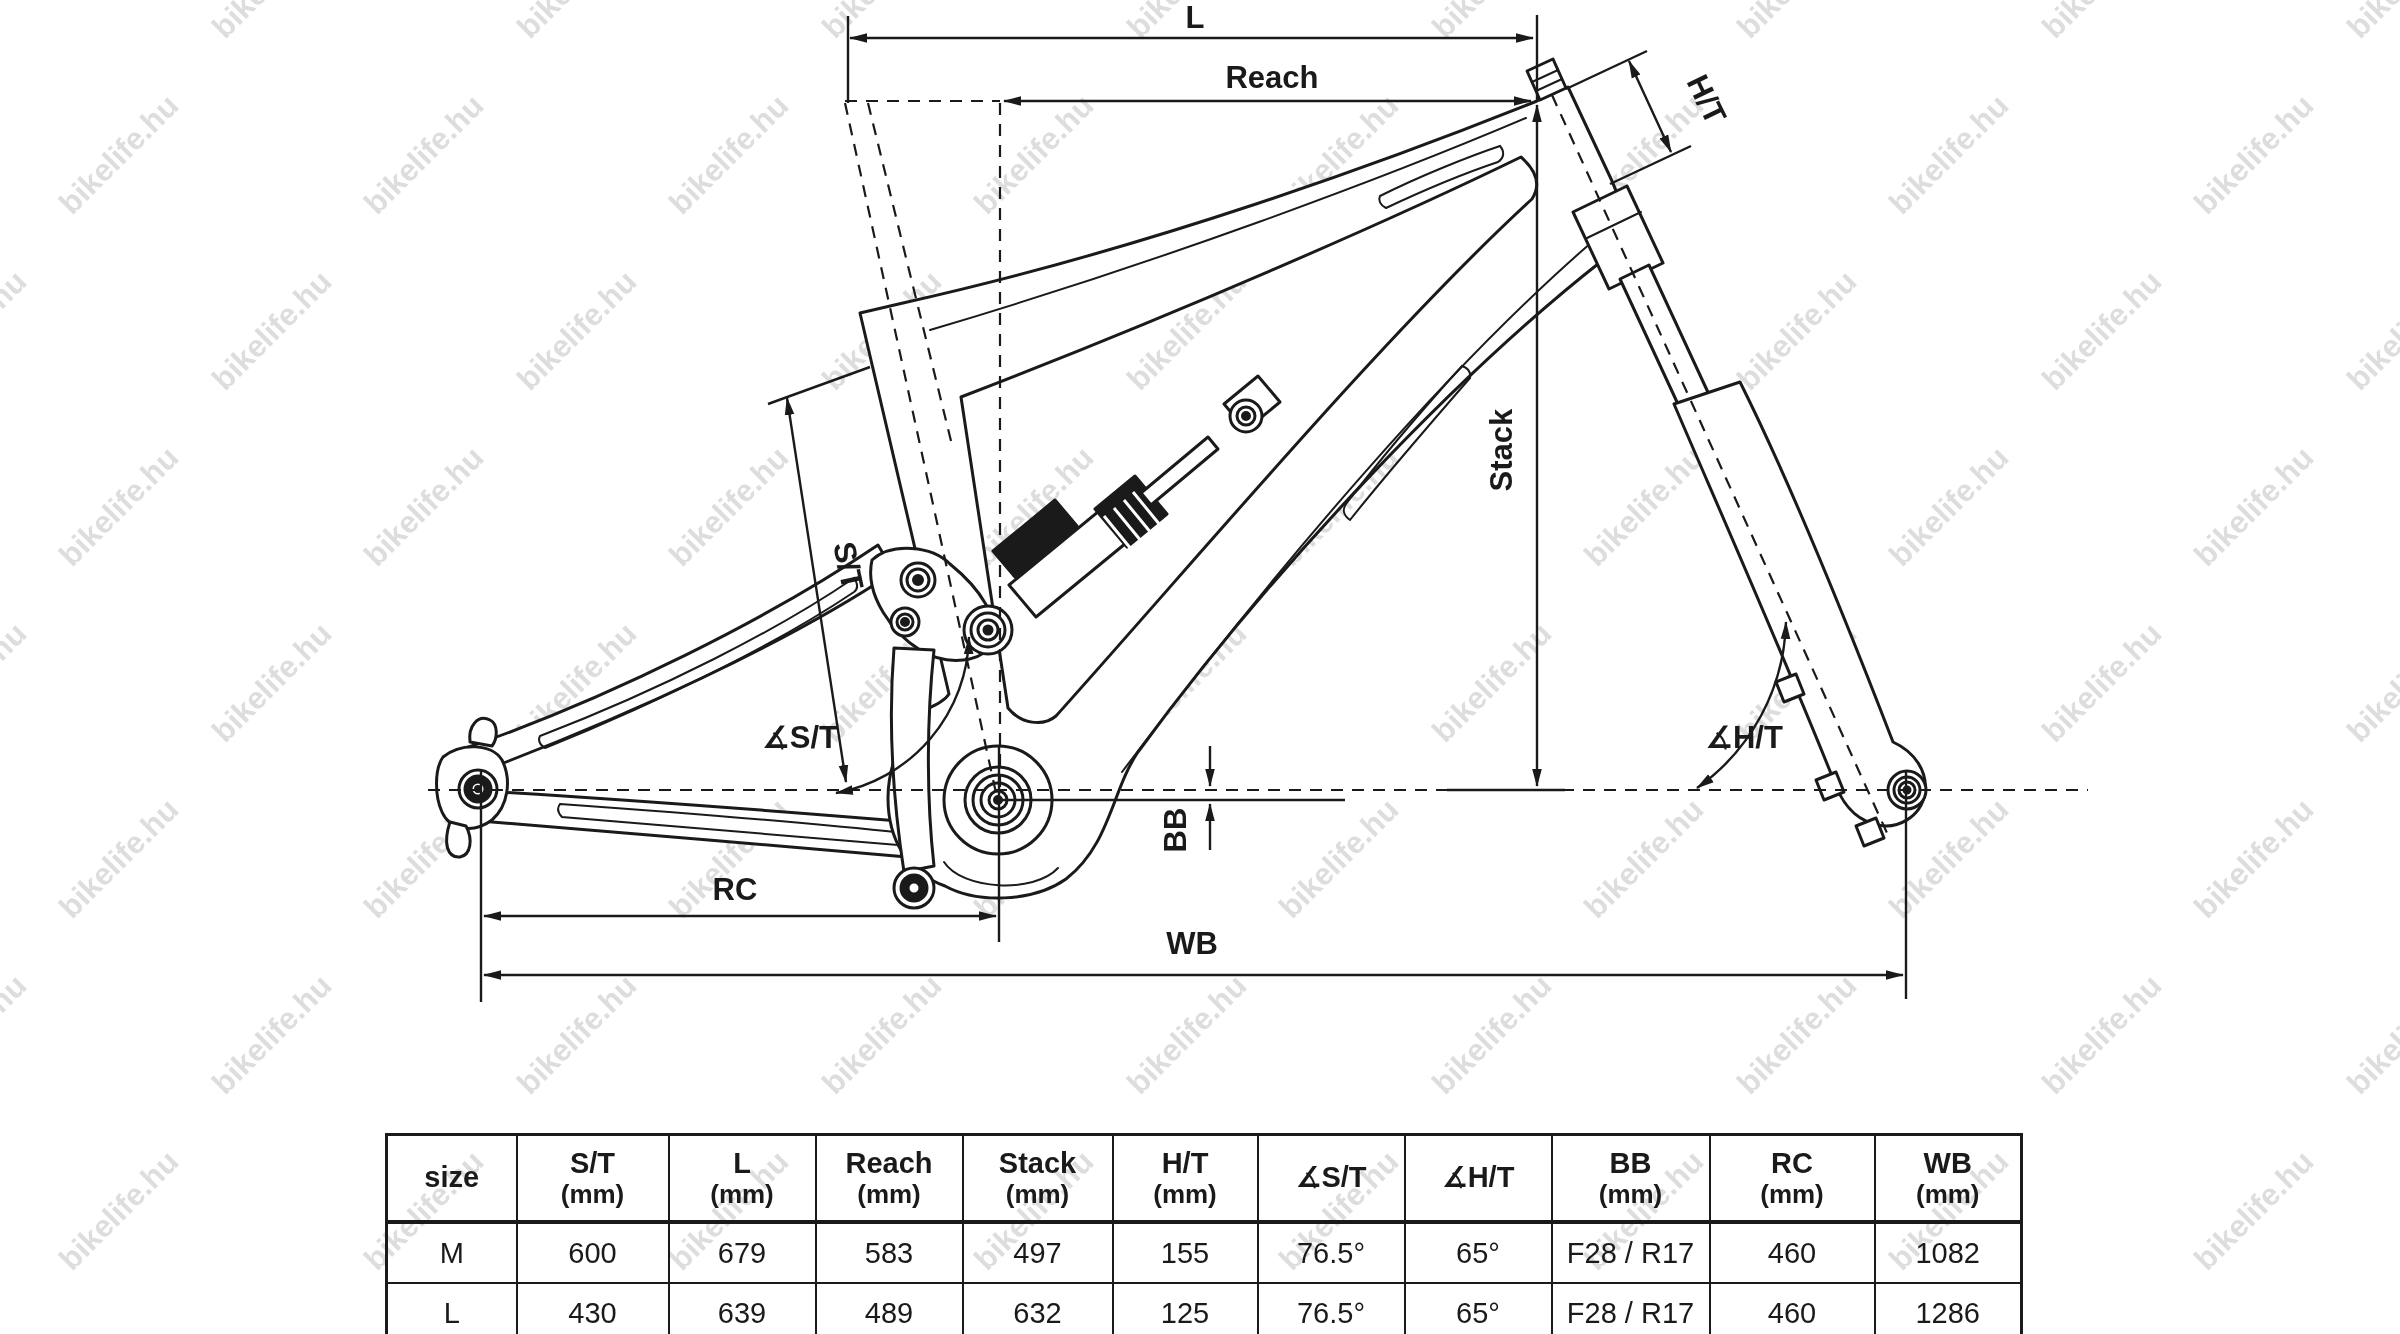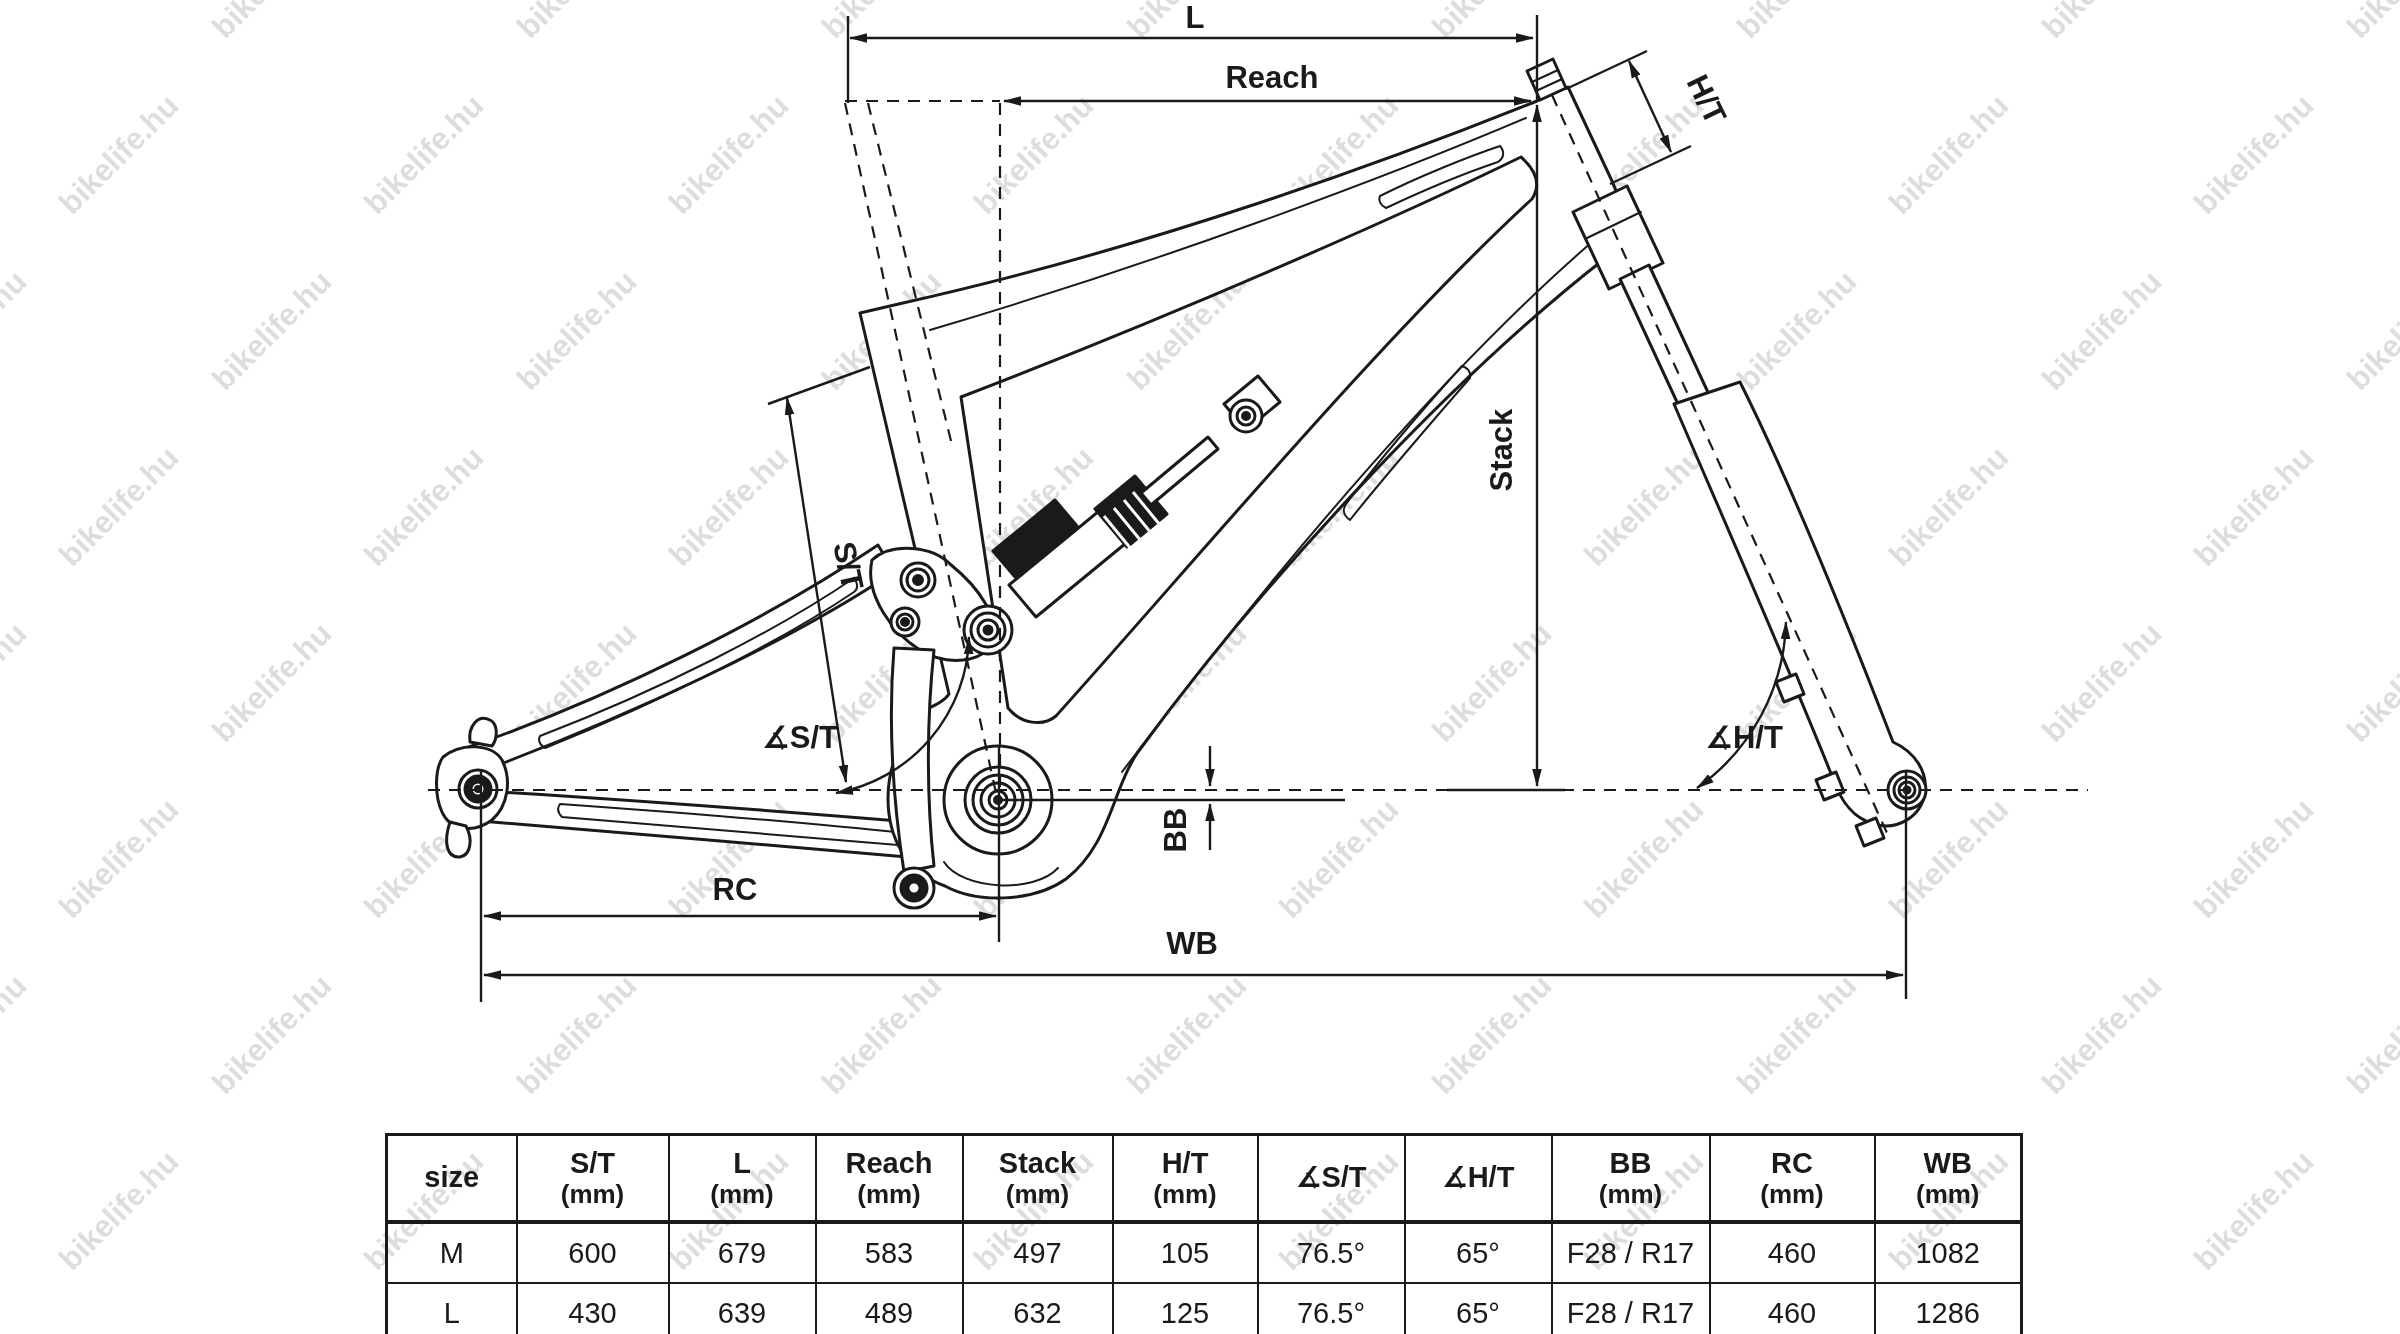--- a/index.html
+++ b/index.html
@@ -341,21 +341,21 @@
           </th>
         </tr>
       </thead>
     <tbody id="geo-body">
         <tr>
           <td>M</td>
           <td>600</td>
           <td>679</td>
           <td>583</td>
           <td>497</td>
-          <td>105</td>
+          <td>155</td>
           <td>76.5°</td>
           <td>65°</td>
           <td>F28 / R17</td>
           <td>460</td>
           <td>1082</td>
         </tr>
         <tr>
           <td>L</td>
           <td>430</td>
           <td>639</td>

